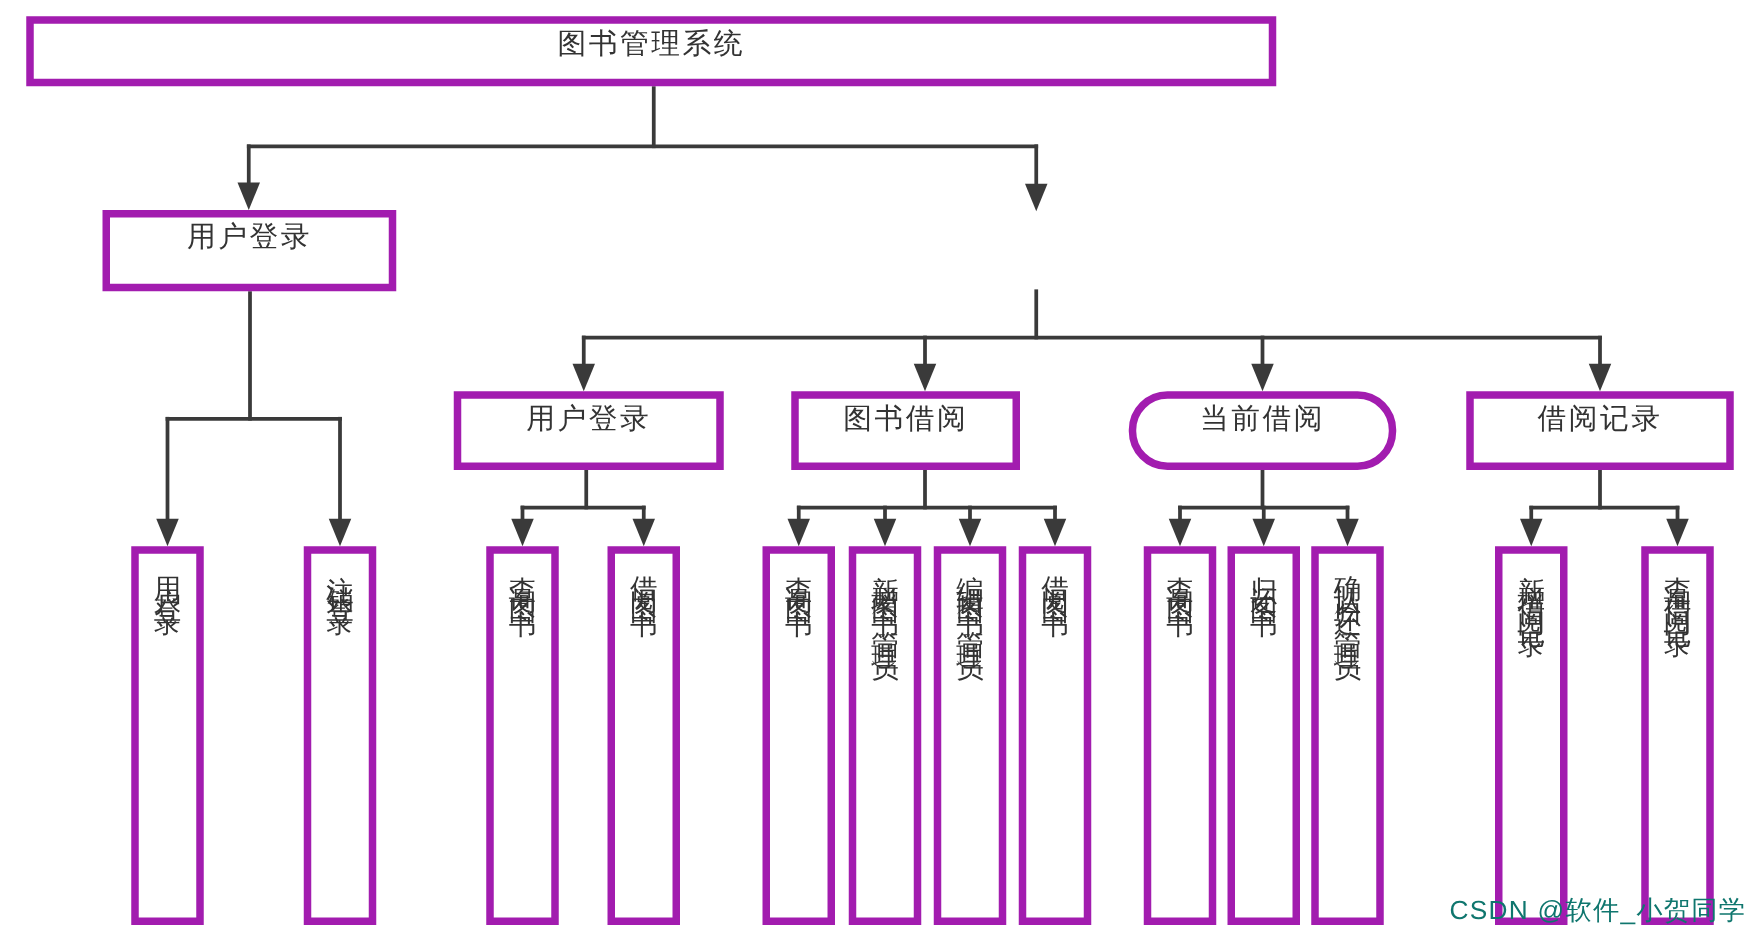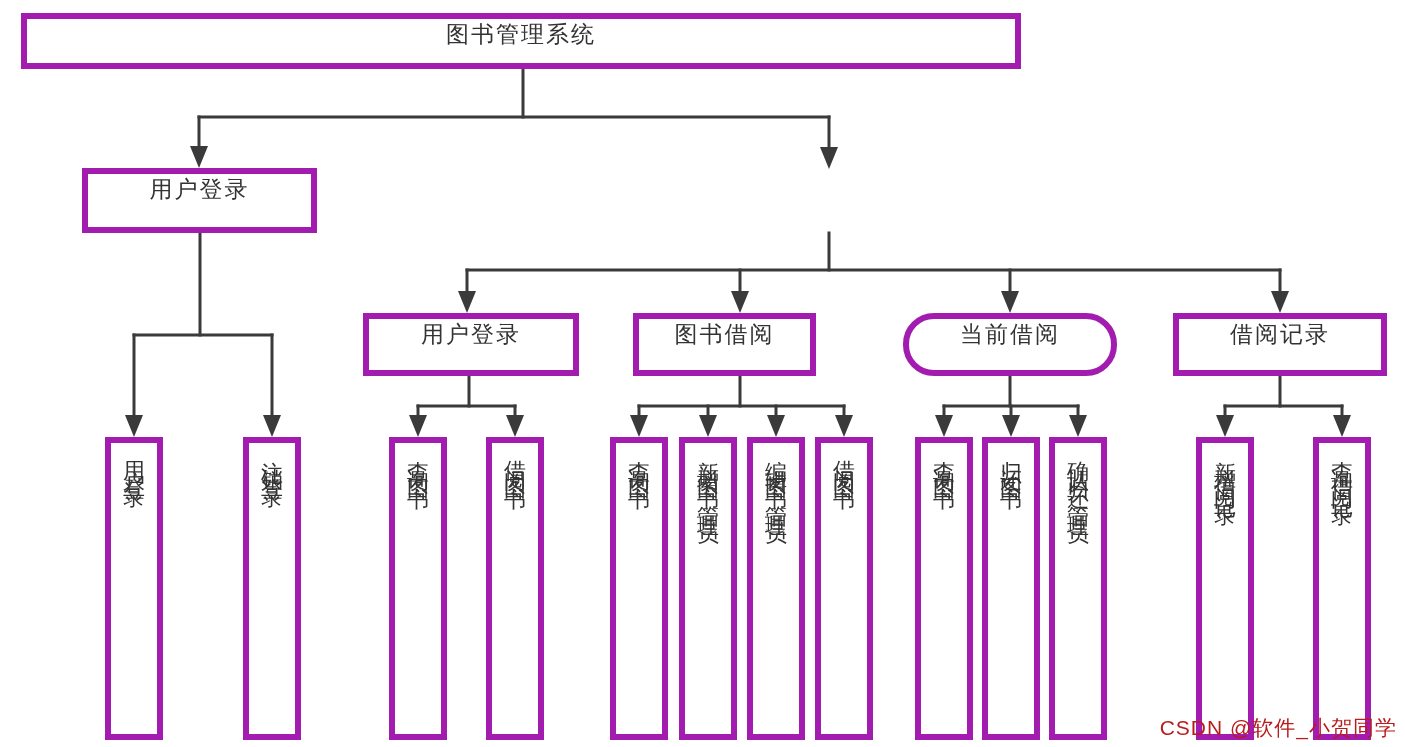--- a/index.html
+++ b/index.html
@@ -66,21 +66,21 @@
     width: 1405px; height: 747px;
     z-index: 1;
   }
   #connectors path { stroke: #3a3a3a; stroke-width: 3; fill: none; stroke-linecap: square; }
   #connectors polygon { fill: #3a3a3a; stroke: none; }
   .watermark {
     position: absolute;
     right: 8px;
     top: 714px;
     font-size: 21px;
-    color: #b91c1c;
+    color: #0f766e;
     letter-spacing: 1px;
     z-index: 3;
     white-space: nowrap;
   }
 </style>
 </head>
 <body>
 
 <div id="canvas">
 

